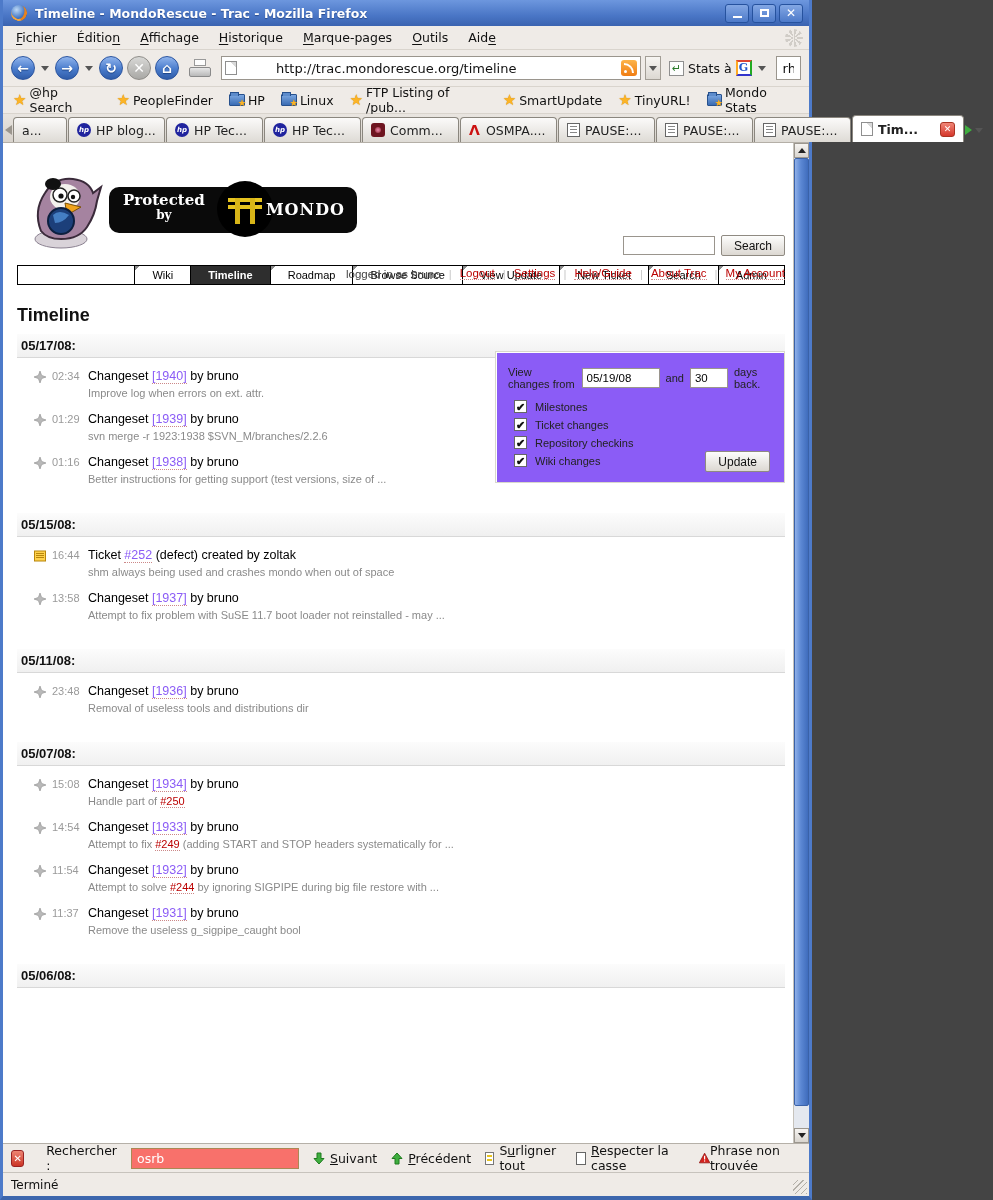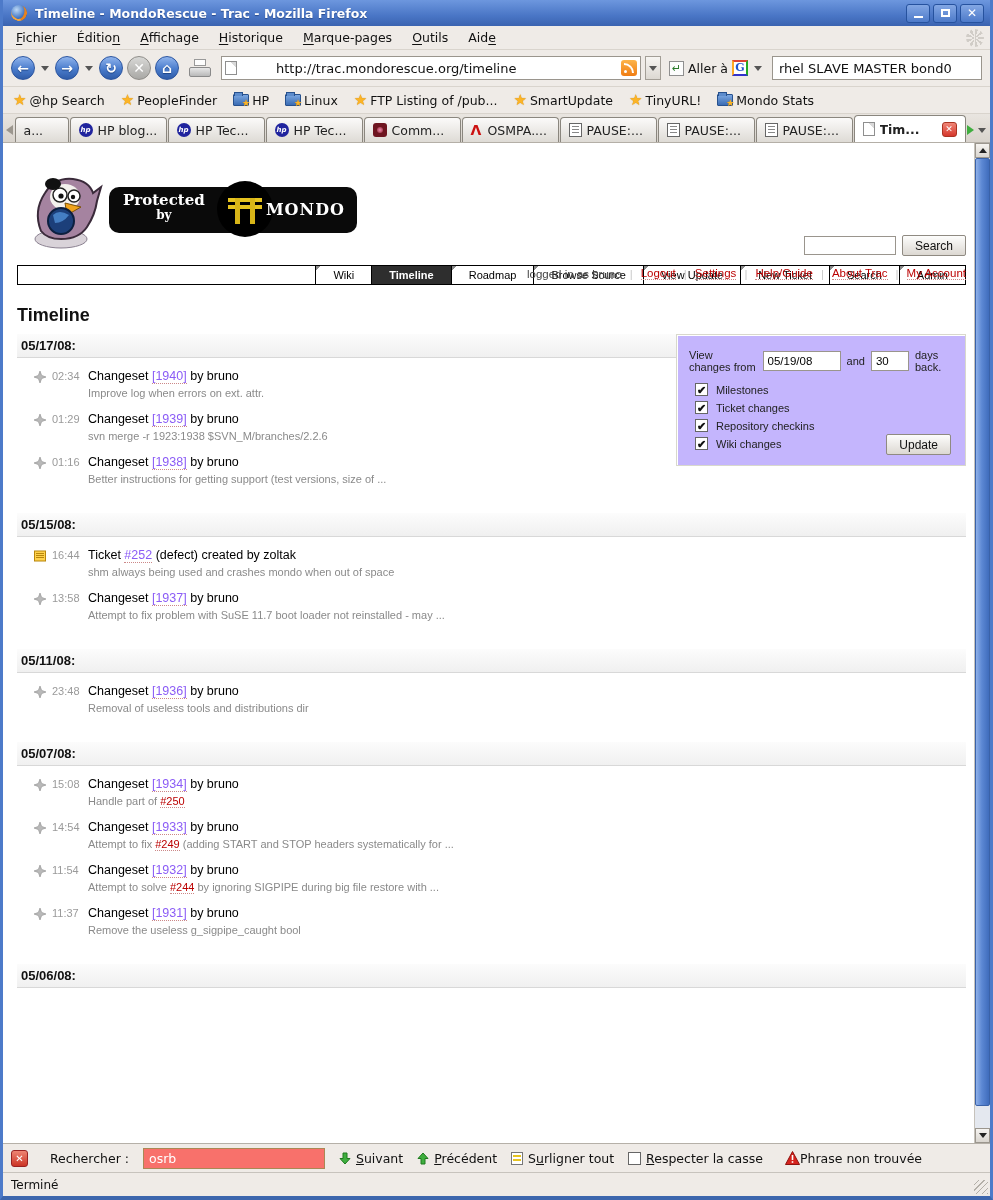--- a/index.html
+++ b/index.html
@@ -1,19 +1,19 @@
 <!DOCTYPE html>
 <html><head>
 <meta charset="utf-8">
 <style>
   * { margin:0; padding:0; box-sizing:border-box; }
   html,body { width:993px; height:1200px; overflow:hidden; }
   body { font-family:"DejaVu Sans", sans-serif; font-size:12px; background:#444; }
 
-  .window{ width:993px; height:1200px; display:flex; flex-direction:column;
+  .window{ width:812px; height:1200px; display:flex; flex-direction:column;
     background:#efebe7; border-left:3px solid #4d7ac9; border-right:3px solid #4d7ac9;
     border-bottom:4px solid #3d66ad; }
 
   
   .titlebar{ height:26px; background:linear-gradient(#6d97de,#4a76c6 60%,#3a63b0);
     display:flex; align-items:center; padding:0 6px; flex:0 0 auto; }
   .ff-ico{ width:16px; height:16px; border-radius:50%;
     background:radial-gradient(circle at 35% 30%, #bcd8f5, #3f74c4 55%, #1d4485); position:relative; margin:0 8px 0 2px; }
   .ff-ico:after{ content:""; position:absolute; inset:0; border-radius:50%;
     border-right:3px solid #e8821e; border-bottom:2px solid #f4a53c; transform:rotate(20deg); }
@@ -133,22 +133,22 @@
   .metanav .meta-link{ color:#b00; border-bottom:1px dotted #c88; }
 
   .mainnav{ display:flex; border:1px solid #000; background:#fff; height:20px; font-size:11px; margin-bottom:4px; }
   .mainnav .filler{ flex:1; }
   .nav-tab{ display:flex; align-items:center; padding:0 17px; border-left:1px solid #000; color:#000;
     background-image:linear-gradient(135deg,#8a8a8a 0 3px,transparent 3px); white-space:nowrap; }
   .nav-tab.active{ background:#2e2e2e; color:#fff; font-weight:bold; }
 
   h1.page-title{ font-size:18px; font-weight:bold; color:#111; margin:20px 0 6px 0; }
 
-  .filterbox{ float:right; width:290px; height:132px; background:#c4b5fd; border:1px solid #d8d8cc;
-    box-shadow:inset 1px 1px 0 #fff; font-size:11px; color:#222; padding:14px 12px 10px 12px; margin:2px 0 10px 16px; position:relative;}
+  .filterbox{ float:right; width:290px; height:132px; background:#8b5cf6; border:1px solid #d8d8cc;
+    box-shadow:inset 1px 1px 0 #fff; font-size:11px; color:#222; padding:14px 12px 10px 12px; margin:19px 0 10px 16px; position:relative;}
   .filter-row{ display:flex; align-items:center; gap:6px; margin-bottom:10px; }
   .filter-row input{ border:1px solid #9a958d; height:20px; font-size:11.5px; padding:0 4px; font-family:"Liberation Sans",sans-serif;}
   .inp-from{ width:78px; } .inp-days{ width:38px; }
   .filter-opt{ display:flex; align-items:center; gap:8px; margin:5px 0 5px 6px; }
   .cb{ width:13px; height:13px; background:#fff; border:1px solid #666; font-size:11px; line-height:12px;
     text-align:center; color:#111; font-weight:bold; }
   .upd-row{ position:absolute; right:14px; bottom:10px; }
 
   .group{ margin-top:26px; }
   .group:first-of-type{ margin-top:8px; }
@@ -241,21 +241,21 @@
     <div class="urlbox">
       <span class="ico-page"></span>
       <input class="url-text" value="http://trac.mondorescue.org/timeline" style="">
       <span class="rss-ico"></span>
     </div>
     <div class="drop-btn">
         <span class="mini-drop"></span>
       </div>
     <div class="go-wrap">
       <span class="go-ico">↵</span>
-      <span class="go-label">Aller à</span>
+      <span class="go-label">Stats à</span>
       <span class="g-ico">G</span>
       <span class="mini-drop"></span>
     </div>
     <div class="searchbox">
       <input class="search-text" value="rhel SLAVE MASTER bond0" style="">
     </div>
   </div>
 
   <div class="bookmarks" id="bookmarks">
       <span class="bm">

